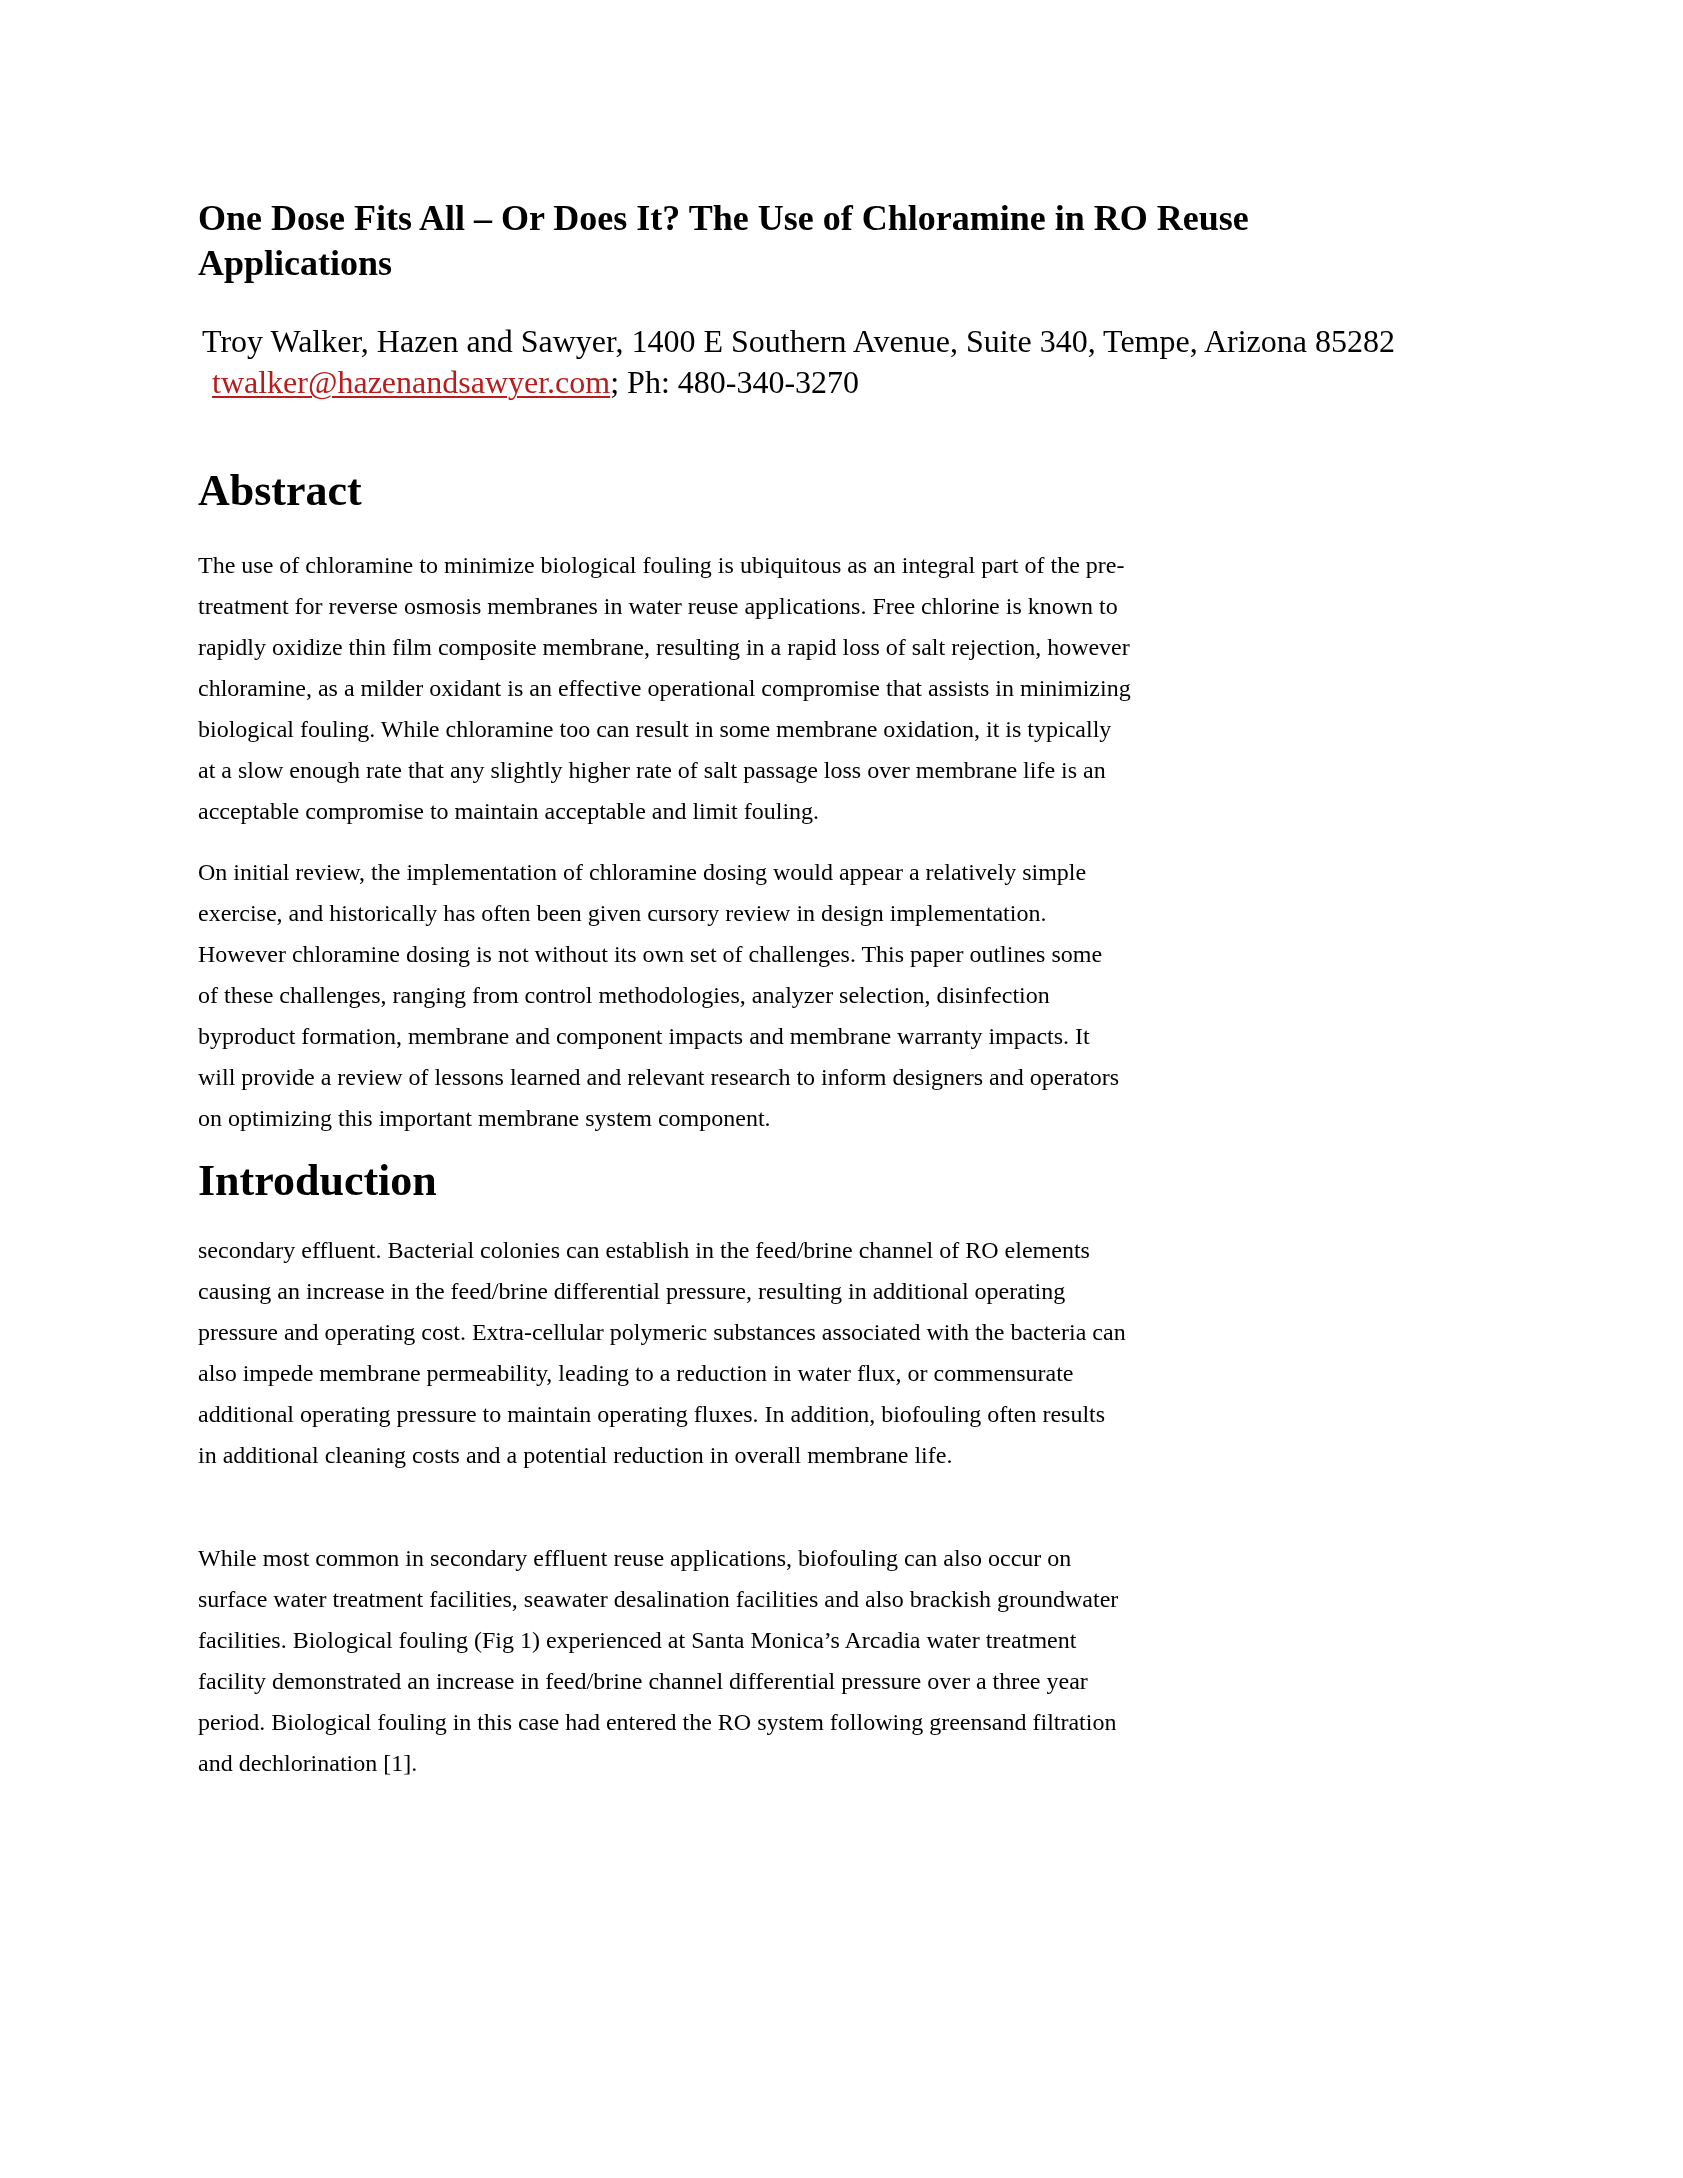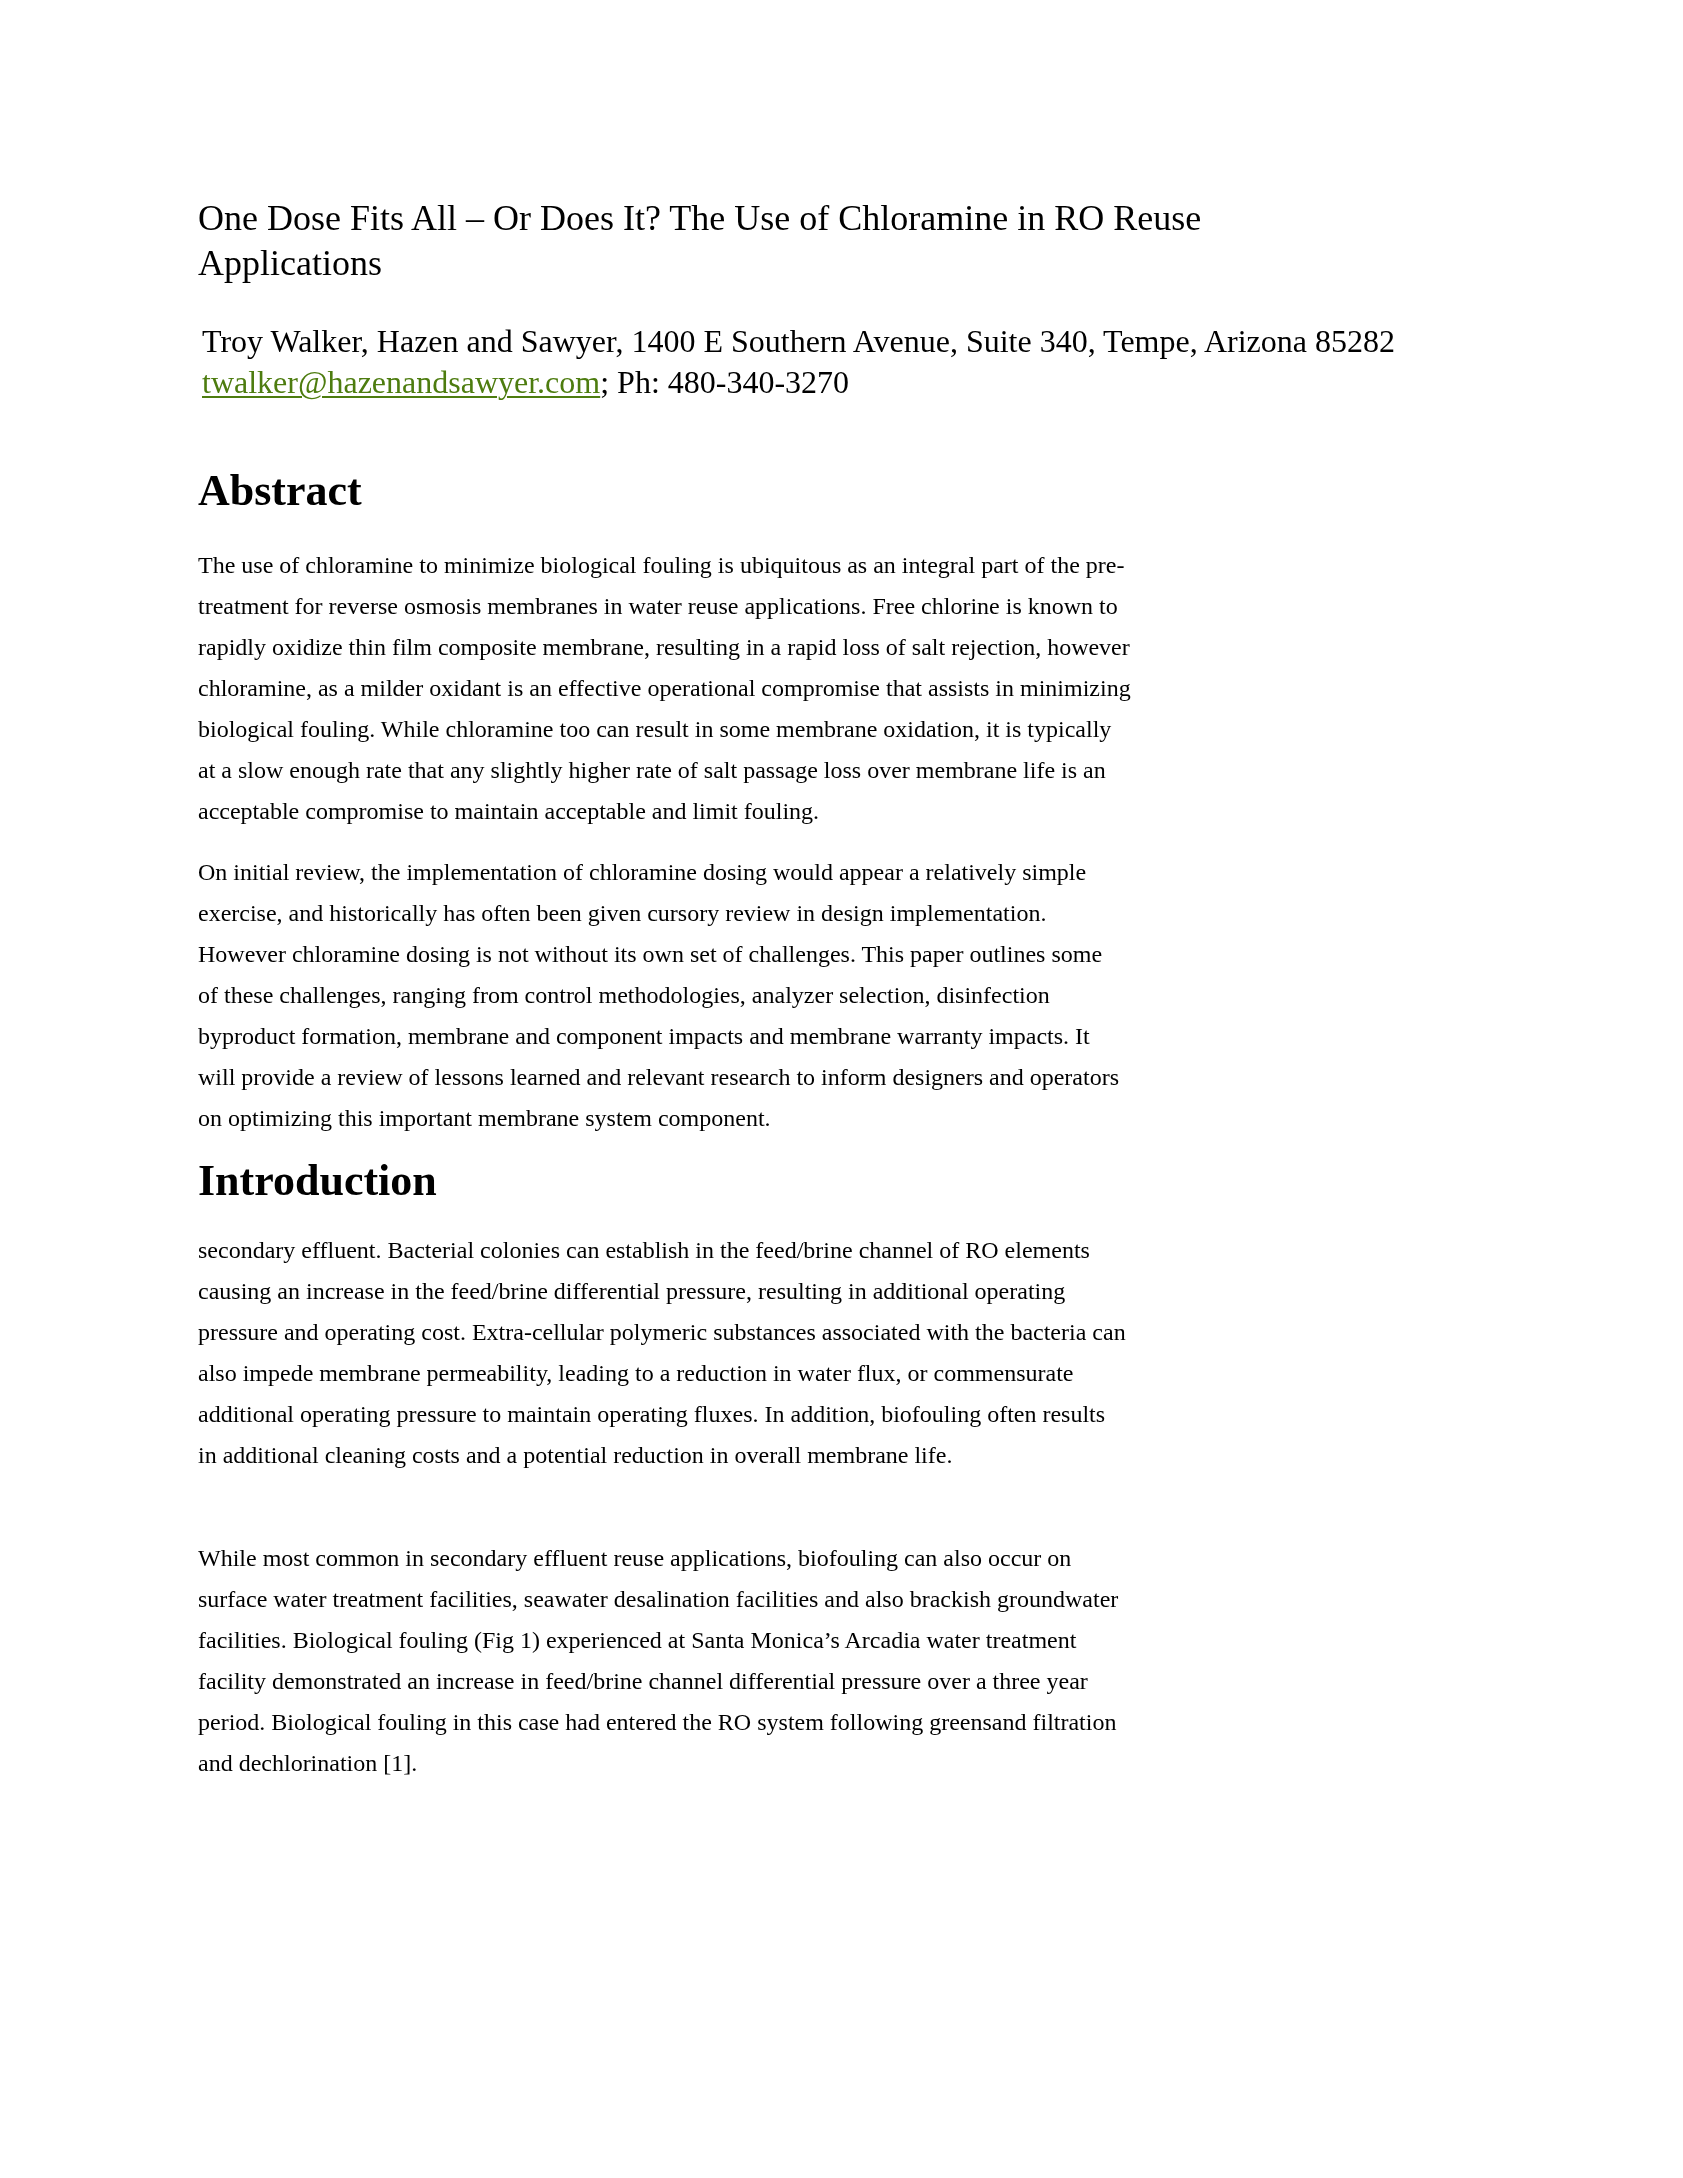--- a/index.html
+++ b/index.html
@@ -18,21 +18,21 @@
   .page {
     position: absolute;
     left: 198px;
     top: 0;
     width: 1297px;
   }
   .title {
     position: absolute;
     top: 196px;
     left: 0;
-    font-weight: normal;
+    font-weight: bold;
     font-size: 36px;
     line-height: 45px;
     white-space: nowrap;
   }
   .title .line { display: block; }
   .author {
     position: absolute;
     top: 321px;
     left: 4px;
     font-size: 32px;
@@ -74,21 +74,21 @@
 
 <div class="page">
 
   <h1 class="title" style="margin:0;">
     <span class="line">One Dose Fits All – Or Does It?  The Use of Chloramine in RO Reuse</span>
     <span class="line">Applications</span>
   </h1>
 
   <div class="author">
     <span class="line">Troy Walker, Hazen and Sawyer, 1400 E Southern Avenue, Suite 340, Tempe, Arizona 85282</span>
-    <span class="line"><a class="email-link" href="mailto:twalker@hazenandsawyer.com" style="color: #4d7c0f;">twalker@hazenandsawyer.com</a><span>; Ph: 480-340-3270</span></span>
+    <span class="line"><a class="email-link" href="mailto:twalker@hazenandsawyer.com" style="color: #b91c1c; margin-left: 10px;">twalker@hazenandsawyer.com</a><span>; Ph: 480-340-3270</span></span>
   </div>
 
   <h2 class="heading" id="h-abstract" style="margin:0;">Abstract</h2>
 
   <div class="para" id="p-abstract-1">
     <span class="line">The use of chloramine to minimize biological fouling is ubiquitous as an integral part of the pre-</span>
     <span class="line">treatment for reverse osmosis membranes in water reuse applications.  Free chlorine is known to</span>
     <span class="line">rapidly oxidize thin film composite membrane, resulting in a rapid loss of salt rejection, however</span>
     <span class="line">chloramine, as a milder oxidant is an effective operational compromise that assists in minimizing</span>
     <span class="line">biological fouling.  While chloramine too can result in some membrane oxidation, it is typically</span>

